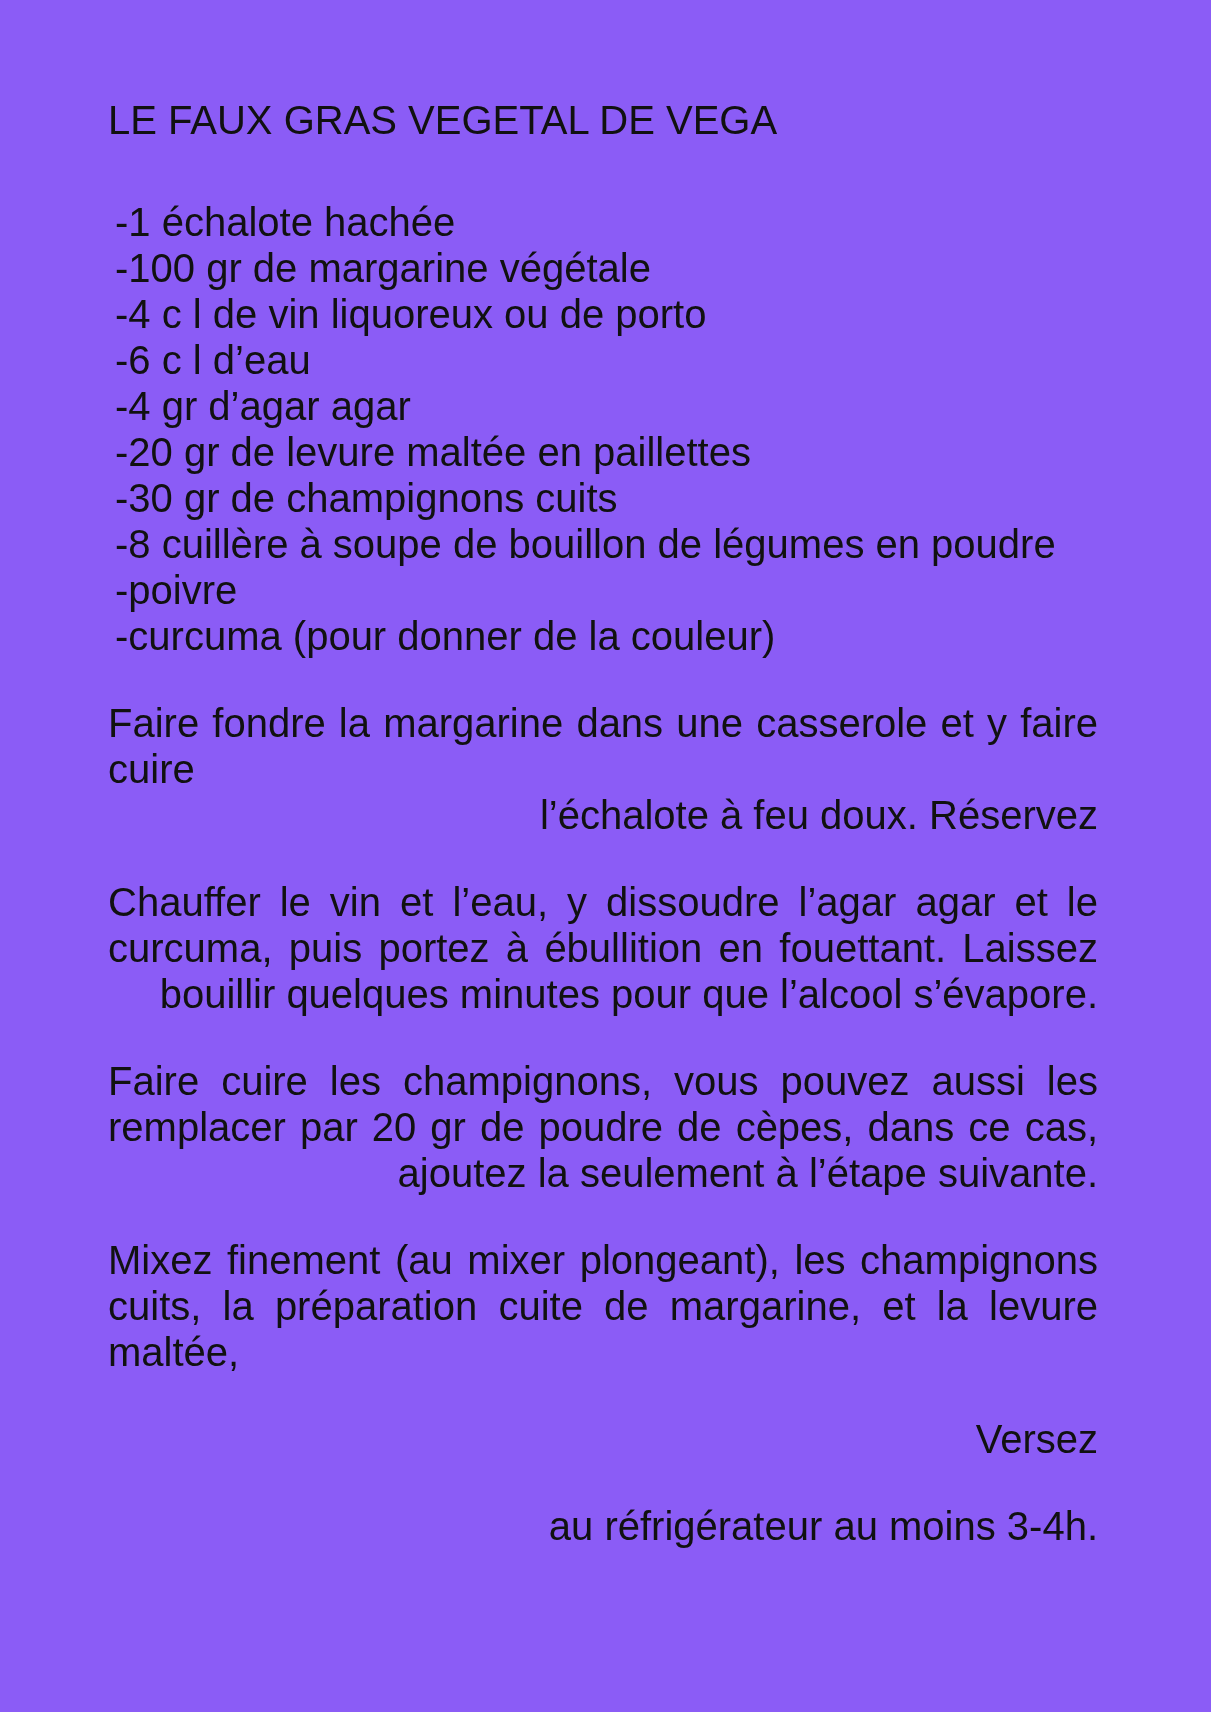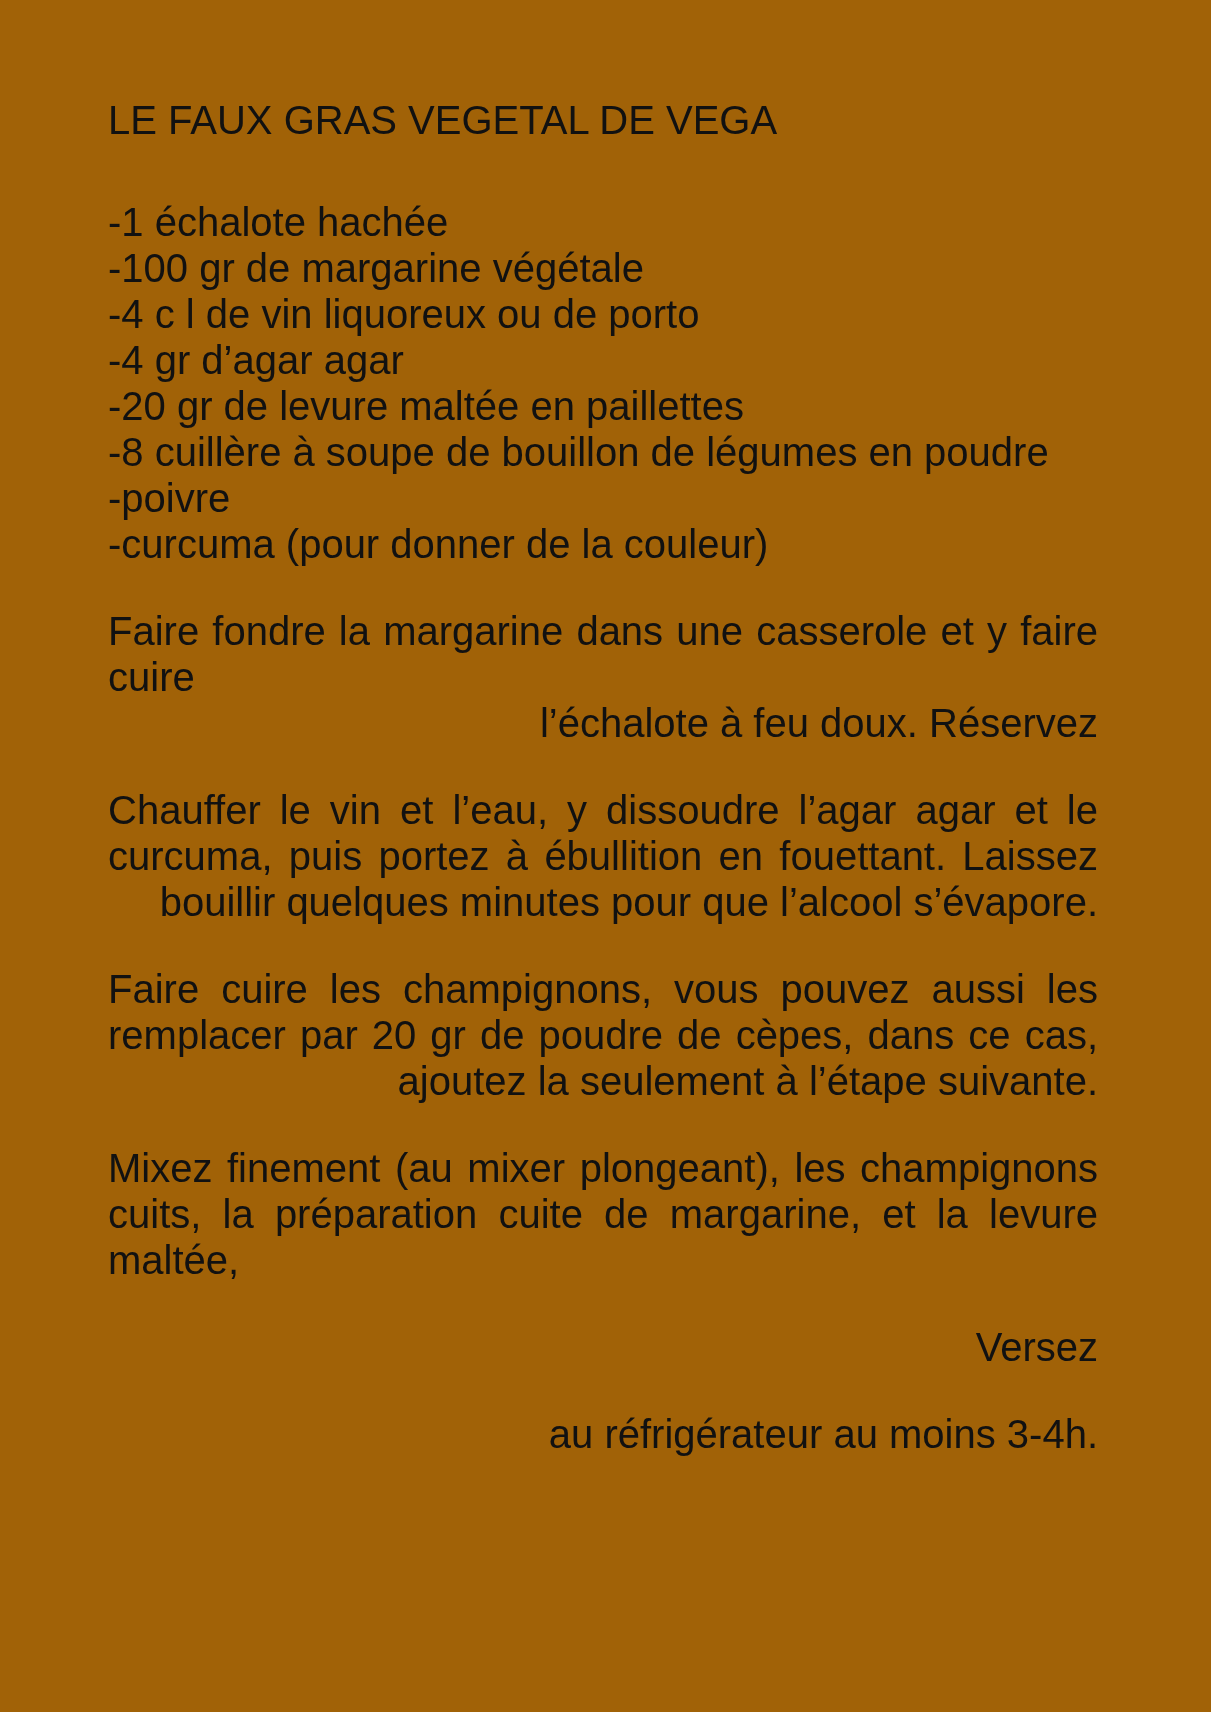--- a/index.html
+++ b/index.html
@@ -1,48 +1,50 @@
 <!DOCTYPE html>
 <html><head>
 <meta charset="utf-8">
 <style>
   html, body { margin: 0; padding: 0; background: #ffffff; }
   .page {
     position: relative;
     width: 1211px;
     height: 1712px;
-    background: #a16207;
+    background: #8b5cf6;
     color: #111111;
     font-family: "Liberation Sans", sans-serif;
     font-size: 40px;
     line-height: 46px;
     box-sizing: border-box;
     padding: 97px 113px 0 108px;
     overflow: hidden;
   }
   .title { margin: 0 0 56px 0; white-space: nowrap; }
-  .ingredients { margin: 0; }
+  .ingredients { margin: 7px; }
   .ingredient-line { text-align: left; white-space: nowrap; }
   .para { margin-top: 41px; }
   .line { text-align: right; }
   .line.just { text-align: justify; text-align-last: justify; }
 </style>
 </head>
 <body>
 
 <div class="page">
 
   <div class="title">LE FAUX GRAS VEGETAL DE VEGA</div>
 
   <div class="ingredients">
     <div class="ingredient-line">-1 échalote hachée</div>
     <div class="ingredient-line">-100 gr de margarine végétale</div>
     <div class="ingredient-line">-4 c l de vin liquoreux ou de porto</div>
+    <div class="ingredient-line">-6 c l d’eau</div>
     <div class="ingredient-line">-4 gr d’agar agar</div>
     <div class="ingredient-line">-20 gr de levure maltée en paillettes</div>
+    <div class="ingredient-line">-30 gr de champignons cuits</div>
     <div class="ingredient-line">-8 cuillère à soupe de bouillon de légumes en poudre</div>
     <div class="ingredient-line">-poivre</div>
     <div class="ingredient-line">-curcuma (pour donner de la couleur)</div>
   </div>
 
   <div class="para">
     <div class="line just">Faire fondre la margarine dans une casserole et y faire cuire</div>
     <div class="line">l’échalote à feu doux. Réservez</div>
   </div>
 

